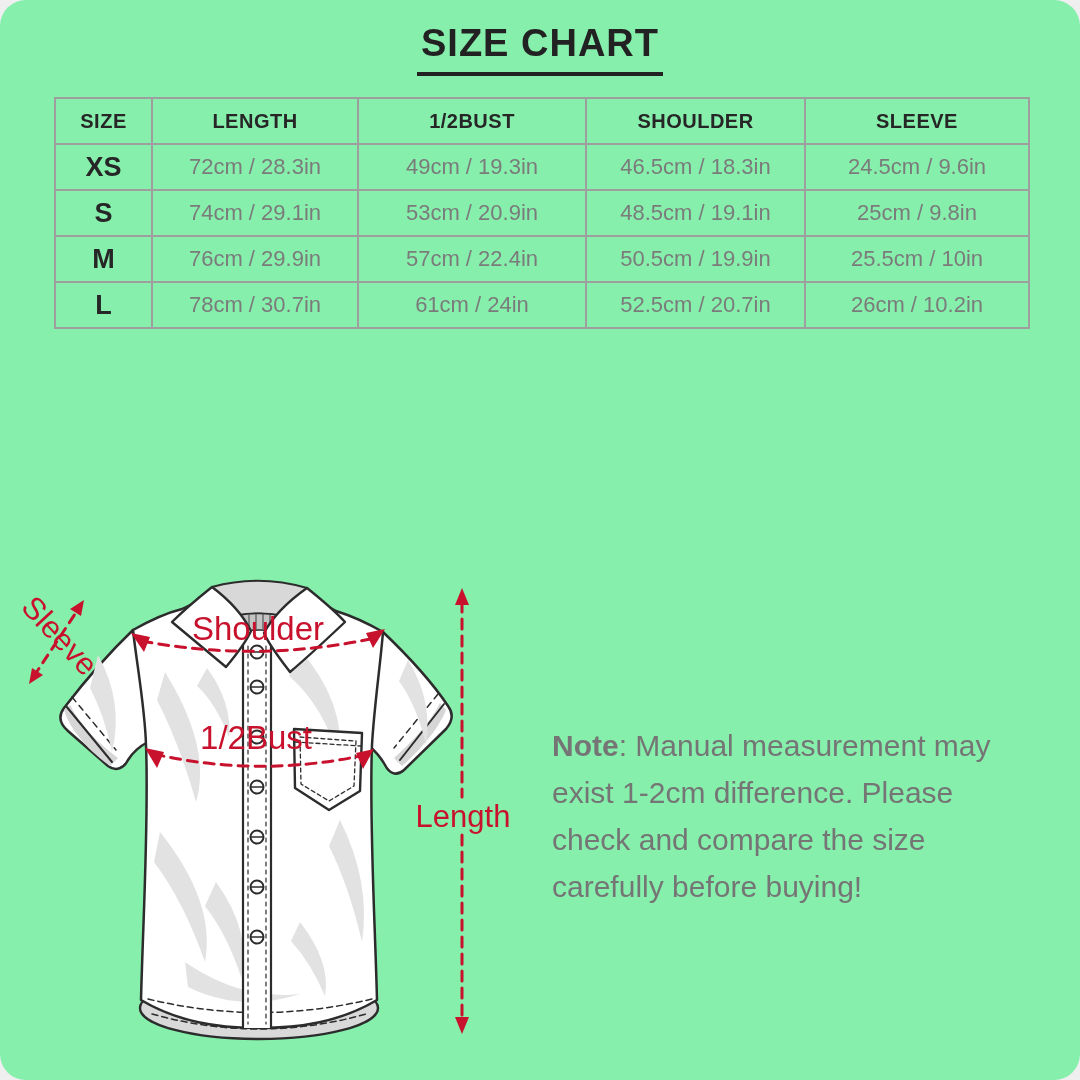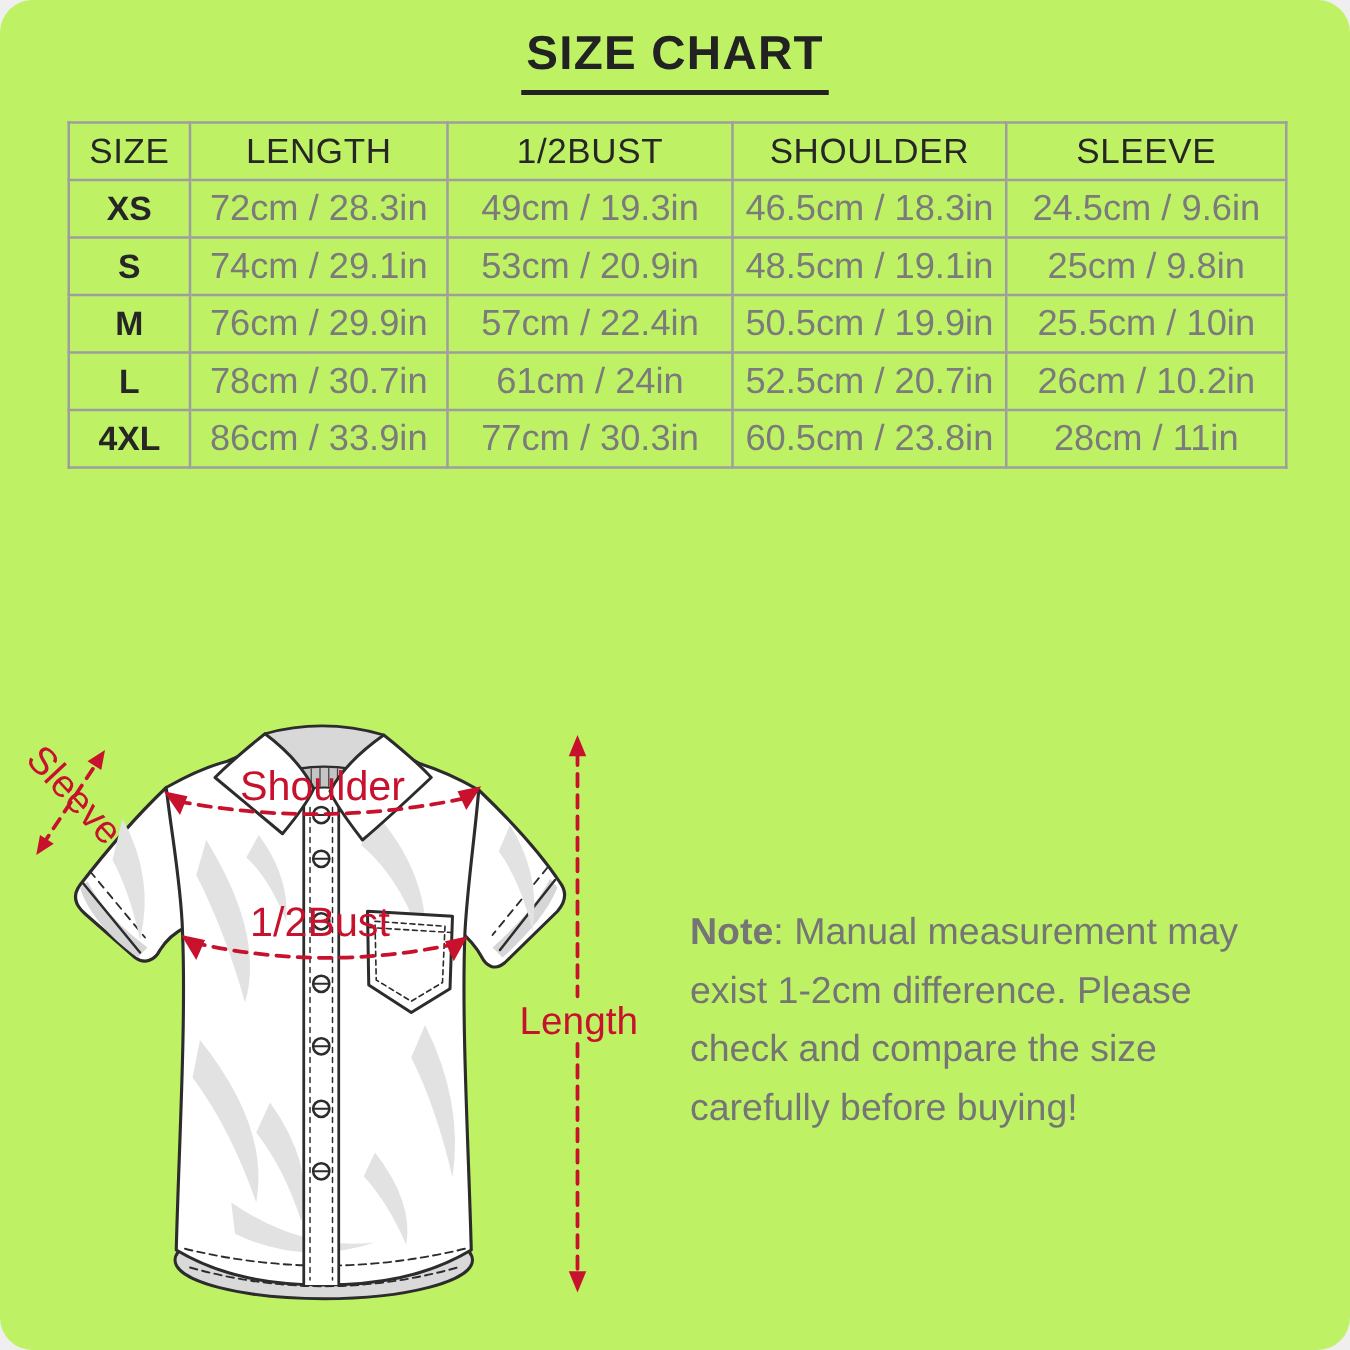--- a/index.html
+++ b/index.html
@@ -1,39 +1,39 @@
 <!DOCTYPE html>
 <html><head>
 <meta charset="utf-8">
 <style>
   html,body{margin:0;padding:0;background:#efefef;}
   *{box-sizing:border-box;}
   .card{
     position:relative;width:1080px;height:1080px;margin:0 auto;
-    background:#bef264;border-radius:26px;overflow:hidden;
+    background:#86efac;border-radius:26px;overflow:hidden;
     font-family:"Liberation Sans",sans-serif;
   }
   
   .title-wrap{position:absolute;top:22px;left:0;width:100%;text-align:center;}
   .title-wrap .title{
     display:inline-block;font-size:38px;font-weight:bold;color:#222;
     letter-spacing:1px;border-bottom:4px solid #222;padding:0 4px 7px 4px;
   }
   
   table.size-table{
     position:absolute;left:54px;top:97px;width:974px;
     border-collapse:collapse;table-layout:fixed;
   }
   .size-table th,.size-table td{
     border:2px solid #9e9e9e;text-align:center;vertical-align:middle;
     height:46px;padding:0;white-space:nowrap;overflow:hidden;
   }
-  .size-table th{font-size:28px;font-weight:normal;color:#262626;letter-spacing:.5px;}
+  .size-table th{font-size:20px;font-weight:bold;color:#262626;letter-spacing:.5px;}
   .size-table td.size-cell{font-size:27px;font-weight:bold;color:#262626;}
-  .size-table td.val-cell{font-size:29px;font-weight:normal;color:#7b7b7b;}
+  .size-table td.val-cell{font-size:22px;font-weight:normal;color:#7b7b7b;}
   
   .diagram{position:absolute;left:0;top:555px;width:540px;height:525px;}
   .diagram svg{display:block;}
   svg text{font-family:"Liberation Sans",sans-serif;}
   
   .note{
     position:absolute;left:536px;top:722px;width:470px;
     font-size:30px;line-height:47px;color:#757575;margin-left:16px;
   }
   .note .note-label{font-weight:bold;}
@@ -85,27 +85,20 @@
         <td class="val-cell">57cm / 22.4in</td>
         <td class="val-cell">50.5cm / 19.9in</td>
         <td class="val-cell">25.5cm / 10in</td>
       </tr>
       <tr>
         <td class="size-cell">L</td>
         <td class="val-cell">78cm / 30.7in</td>
         <td class="val-cell">61cm / 24in</td>
         <td class="val-cell">52.5cm / 20.7in</td>
         <td class="val-cell">26cm / 10.2in</td>
-      </tr>
-      <tr>
-        <td class="size-cell">4XL</td>
-        <td class="val-cell">86cm / 33.9in</td>
-        <td class="val-cell">77cm / 30.3in</td>
-        <td class="val-cell">60.5cm / 23.8in</td>
-        <td class="val-cell">28cm / 11in</td>
       </tr>
     </tbody>
   </table>
 
   <div class="diagram">
     <svg width="540" height="525" viewBox="0 555 540 525">
       <g stroke-linejoin="round" stroke-linecap="round">
 
         <ellipse cx="259" cy="1008" rx="119" ry="31" fill="#d9d9d9" stroke="#2c2c2c" stroke-width="2.4"></ellipse>
 

